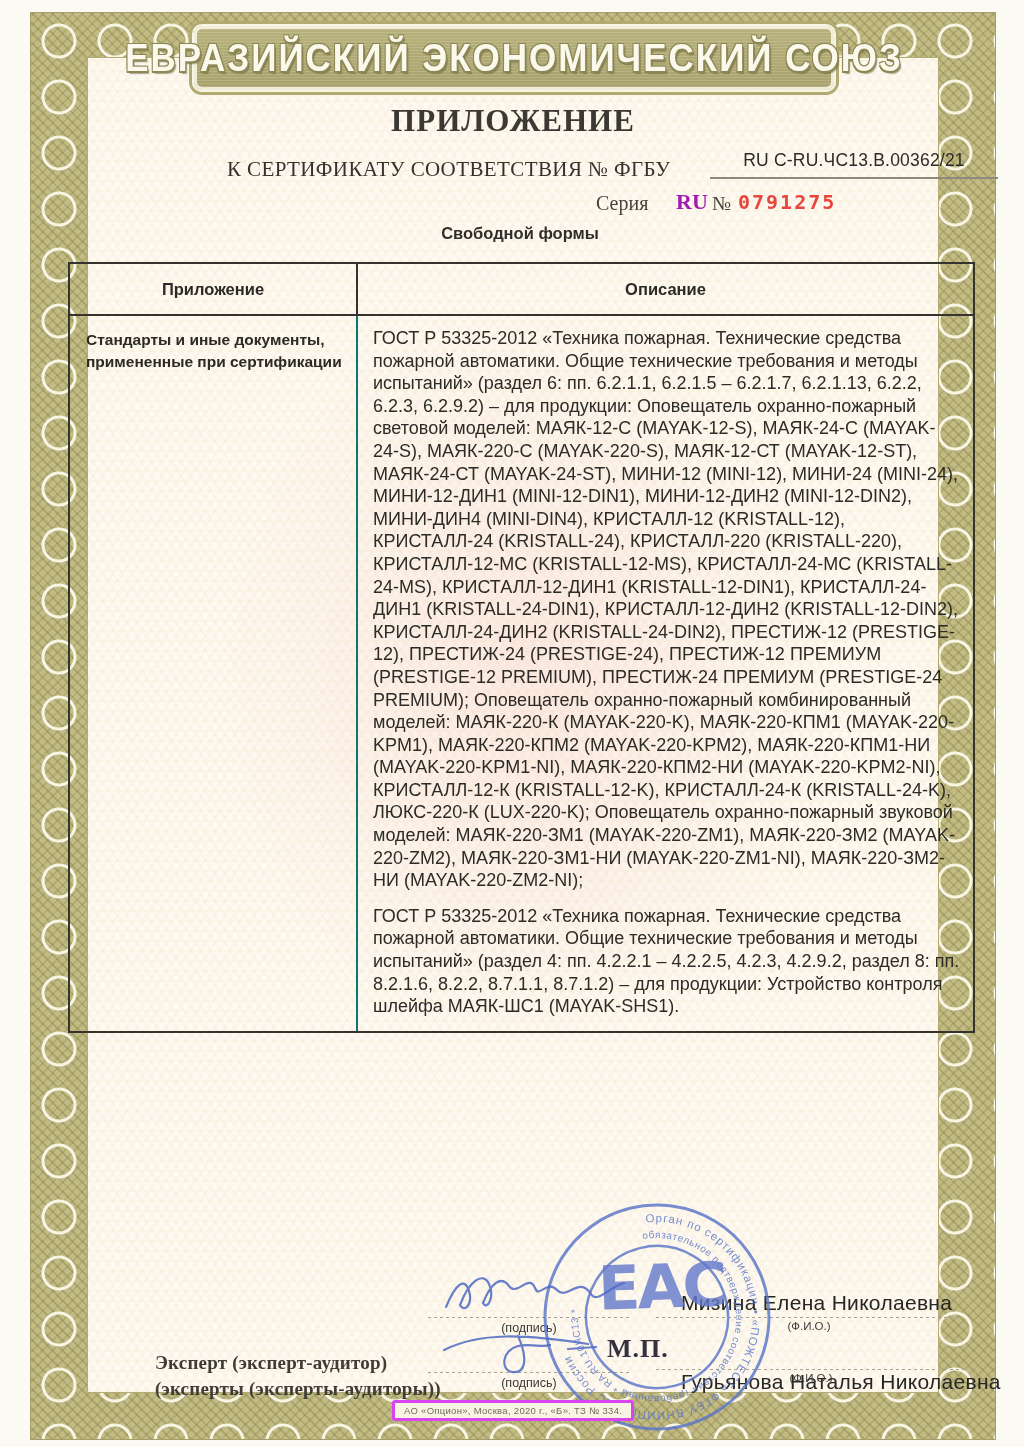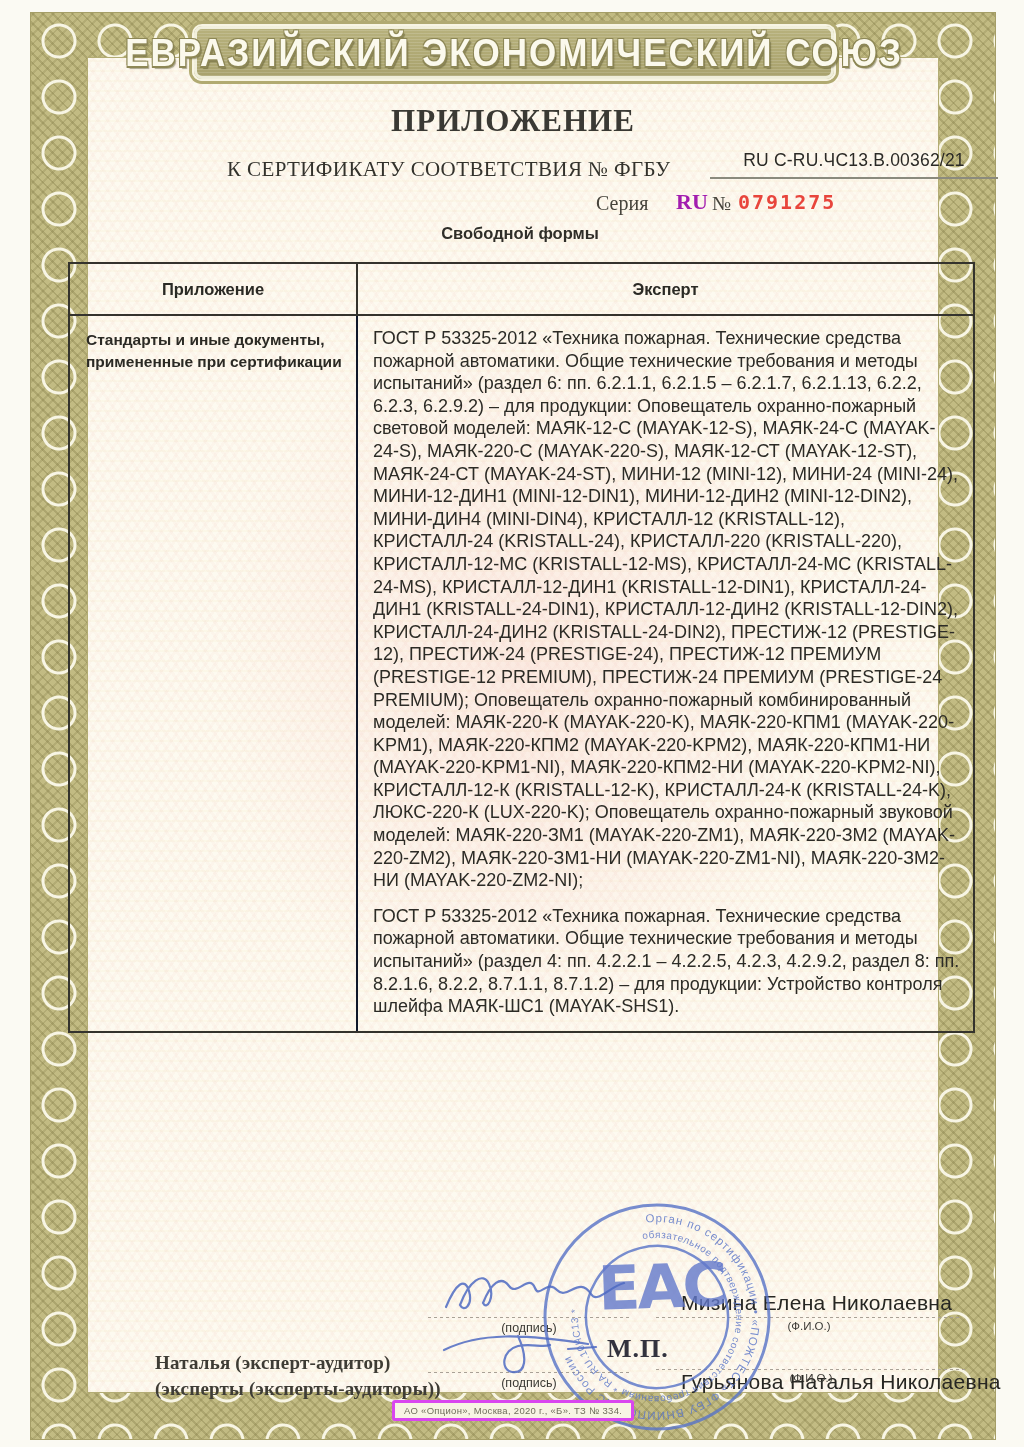--- a/index.html
+++ b/index.html
@@ -26,21 +26,21 @@
     background-color:#fdfaf0;
     background-image:
       radial-gradient(ellipse 430px 520px at 52% 46%, rgba(246,196,190,.30), rgba(246,196,190,0) 72%),
       repeating-linear-gradient(55deg, rgba(233,160,150,.055) 0 3px, rgba(0,0,0,0) 3px 8px),
       repeating-linear-gradient(-55deg, rgba(233,160,150,.055) 0 3px, rgba(0,0,0,0) 3px 8px),
       repeating-linear-gradient(0deg, rgba(228,212,120,.07) 0 2px, rgba(0,0,0,0) 2px 10px);
     border:1px solid #b3ac74;
   }
   
   .banner {
-    position:absolute; left:192px; top:24px; width:644px; height:57px; z-index:4;
+    position:absolute; left:192px; top:24px; width:644px; height:68px; z-index:4;
     background:linear-gradient(#b8b27d, #a8a16c);
     background-image:repeating-linear-gradient(0deg, rgba(255,255,255,.14) 0 1px, rgba(0,0,0,0) 1px 3px), linear-gradient(#b8b27d,#a8a16c);
     border:2px solid #f8f5e3;
     box-shadow:0 0 0 3px #b1aa72, inset 0 0 0 3px rgba(252,250,236,.85);
     border-radius:10px;
     display:flex; align-items:center; justify-content:center;
   }
   .banner-text {
     font-weight:bold; font-size:35px; letter-spacing:2px; white-space:nowrap;
     color:#fbf9ec; transform:scaleY(1.12);
@@ -74,21 +74,21 @@
     position:absolute; left:68px; top:262px; width:907px; z-index:3;
     display:grid; grid-template-columns:288px 1fr;
     border:2px solid #34332d;
   }
   .th {
     font-weight:bold; font-size:16.5px; color:#2b2a25; text-align:center;
     padding:16px 8px 15px; border-bottom:2px solid #34332d;
   }
   .th-annex { border-right:2px solid #34332d; }
   .td-annex {
-    border-right:2px solid #0f172a; padding:13px 6px 13px 16px;
+    border-right:2px solid #0f766e; padding:13px 6px 13px 16px;
     font-weight:bold; font-size:15.5px; line-height:22px; color:#2b2a25;
   }
   .td-desc { padding:11px 12px 13px 15px; font-size:18px; line-height:22.6px; color:#2c2b26; }
   .td-desc p { margin:0 0 13px; }
   .td-desc p:last-child { margin-bottom:0; }
   
   .sig-label {
     position:absolute; z-index:3; font-family:"Liberation Serif", serif;
     font-weight:bold; font-size:19px; line-height:26px; color:#3e3c35; letter-spacing:.2px;
   }
@@ -155,29 +155,29 @@
 
   <div class="series-label">Серия</div>
   <div class="series-value">RU</div>
   <div class="num-sign">№</div>
   <div class="num-value">0791275</div>
 
   <div class="form-note">Свободной формы</div>
 
   <div class="doc-table">
     <div class="th th-annex">Приложение</div>
-    <div class="th">Эксперт</div>
+    <div class="th">Описание</div>
     <div class="td-annex">Стандарты и иные документы, примененные при сертификации</div>
     <div class="td-desc">
       <p>ГОСТ Р 53325-2012 «Техника пожарная. Технические средства пожарной автоматики. Общие технические требования и методы испытаний» (раздел 6: пп. 6.2.1.1, 6.2.1.5 – 6.2.1.7, 6.2.1.13, 6.2.2, 6.2.3, 6.2.9.2) – для продукции: Оповещатель охранно-пожарный световой моделей: МАЯК-12-С (MAYAK-12-S), МАЯК-24-С (MAYAK-24-S), МАЯК-220-С (MAYAK-220-S), МАЯК-12-СТ (MAYAK-12-ST), МАЯК-24-СТ (MAYAK-24-ST), МИНИ-12 (MINI-12), МИНИ-24 (MINI-24), МИНИ-12-ДИН1 (MINI-12-DIN1), МИНИ-12-ДИН2 (MINI-12-DIN2), МИНИ-ДИН4 (MINI-DIN4), КРИСТАЛЛ-12 (KRISTALL-12), КРИСТАЛЛ-24 (KRISTALL-24), КРИСТАЛЛ-220 (KRISTALL-220), КРИСТАЛЛ-12-МС (KRISTALL-12-MS), КРИСТАЛЛ-24-МС (KRISTALL-24-MS), КРИСТАЛЛ-12-ДИН1 (KRISTALL-12-DIN1), КРИСТАЛЛ-24-ДИН1 (KRISTALL-24-DIN1), КРИСТАЛЛ-12-ДИН2 (KRISTALL-12-DIN2), КРИСТАЛЛ-24-ДИН2 (KRISTALL-24-DIN2), ПРЕСТИЖ-12 (PRESTIGE-12), ПРЕСТИЖ-24 (PRESTIGE-24), ПРЕСТИЖ-12 ПРЕМИУМ (PRESTIGE-12 PREMIUM), ПРЕСТИЖ-24 ПРЕМИУМ (PRESTIGE-24 PREMIUM); Оповещатель охранно-пожарный комбинированный моделей: МАЯК-220-К (MAYAK-220-K), МАЯК-220-КПМ1 (MAYAK-220-KPM1), МАЯК-220-КПМ2 (MAYAK-220-KPM2), МАЯК-220-КПМ1-НИ (MAYAK-220-KPM1-NI), МАЯК-220-КПМ2-НИ (MAYAK-220-KPM2-NI), КРИСТАЛЛ-12-К (KRISTALL-12-K), КРИСТАЛЛ-24-К (KRISTALL-24-K), ЛЮКС-220-К (LUX-220-K); Оповещатель охранно-пожарный звуковой моделей: МАЯК-220-ЗМ1 (MAYAK-220-ZM1), МАЯК-220-ЗМ2 (MAYAK-220-ZM2), МАЯК-220-ЗМ1-НИ (MAYAK-220-ZM1-NI), МАЯК-220-ЗМ2-НИ (MAYAK-220-ZM2-NI);</p>
       <p>ГОСТ Р 53325-2012 «Техника пожарная. Технические средства пожарной автоматики. Общие технические требования и методы испытаний» (раздел 4: пп. 4.2.2.1 – 4.2.2.5, 4.2.3, 4.2.9.2, раздел 8: пп. 8.2.1.6, 8.2.2, 8.7.1.1, 8.7.1.2) – для продукции: Устройство контроля шлейфа МАЯК-ШС1 (MAYAK-SHS1).</p>
     </div>
   </div>
 
-  <div class="sig-label lbl-expert">Наталья (эксперт-аудитор) (эксперты (эксперты-аудиторы))</div>
+  <div class="sig-label lbl-expert">Эксперт (эксперт-аудитор) (эксперты (эксперты-аудиторы))</div>
 
   <div class="sig-line line-sig1"></div>
   <div class="sig-caption cap-sig1">(подпись)</div>
   <div class="sig-line line-sig2"></div>
   <div class="sig-caption cap-sig2">(подпись)</div>
 
   <div class="person-name name-leader">Мизина Елена Николаевна</div>
   <div class="sig-line line-fio1"></div>
   <div class="sig-caption cap-fio1">(Ф.И.О.)</div>
 

